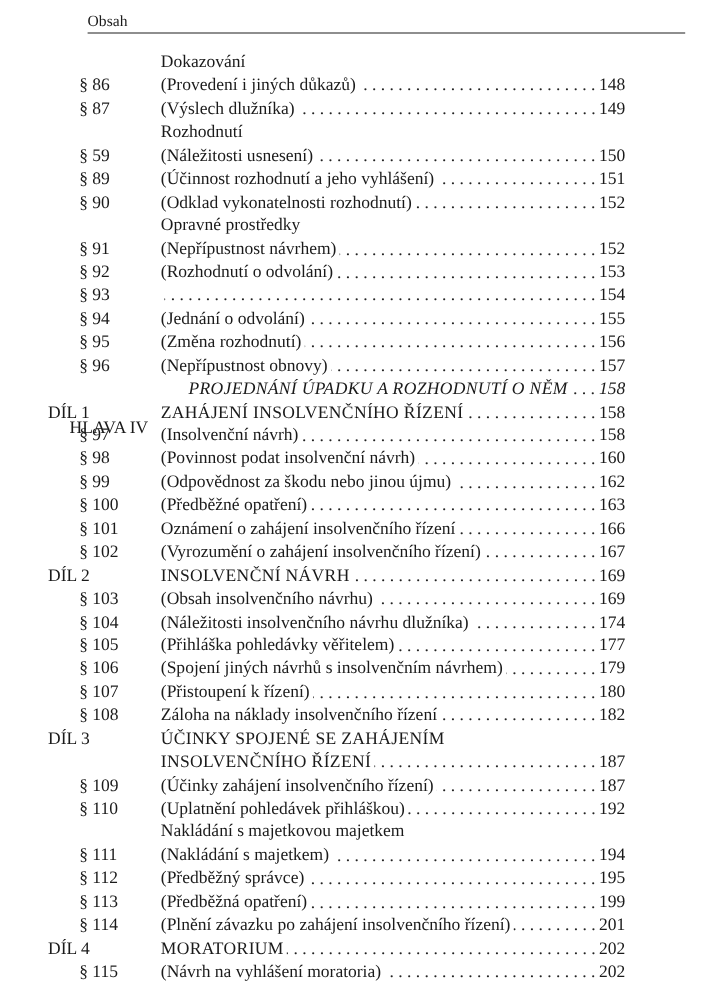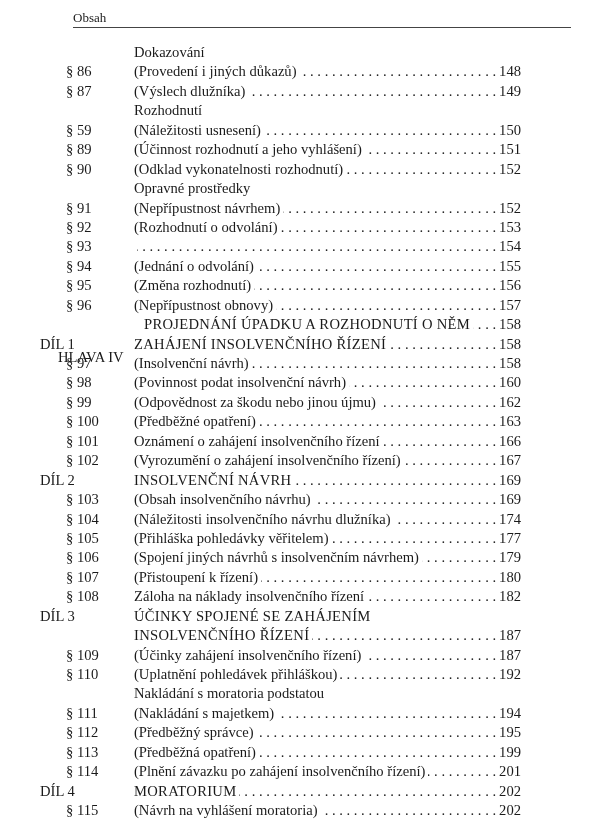--- a/index.html
+++ b/index.html
@@ -143,21 +143,21 @@
     <div class="row">
       <span class="label sec">§ 96</span>
       <div class="title-wrap">
         <span class="title">(Nepřípustnost obnovy)</span>
         <span class="leader"></span>
         <span class="page">157</span>
       </div>
     </div>
     <div class="row hlava-row">
       <span class="label hlava">HLAVA IV</span>
-      <div class="title-wrap" style="left: 144px;">
+      <div class="title-wrap" style="left: 157px; font-style: italic;">
         <span class="title caps">PROJEDNÁNÍ ÚPADKU A ROZHODNUTÍ O NĚM</span>
         <span class="leader"></span>
         <span class="page">158</span>
       </div>
     </div>
     <div class="row">
       <span class="label dil">DÍL 1</span>
       <div class="title-wrap">
         <span class="title caps">ZAHÁJENÍ INSOLVENČNÍHO ŘÍZENÍ</span>
         <span class="leader"></span>
@@ -292,21 +292,21 @@
     <div class="row">
       <span class="label sec">§ 110</span>
       <div class="title-wrap">
         <span class="title">(Uplatnění pohledávek přihláškou)</span>
         <span class="leader"></span>
         <span class="page">192</span>
       </div>
     </div>
     <div class="row">
       <div class="title-wrap">
-        <span class="title">Nakládání s moratoria podstatou</span>
+        <span class="title">Nakládání s majetkovou majetkem</span>
       </div>
     </div>
     <div class="row">
       <span class="label sec">§ 111</span>
       <div class="title-wrap">
         <span class="title">(Nakládání s majetkem)</span>
         <span class="leader"></span>
         <span class="page">194</span>
       </div>
     </div>

